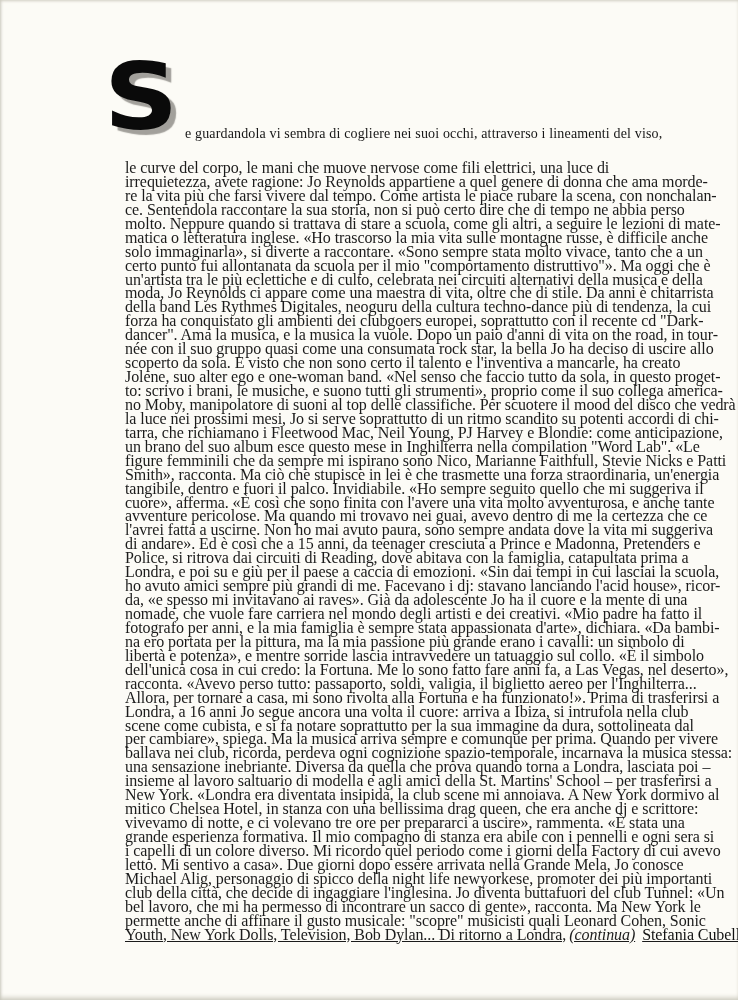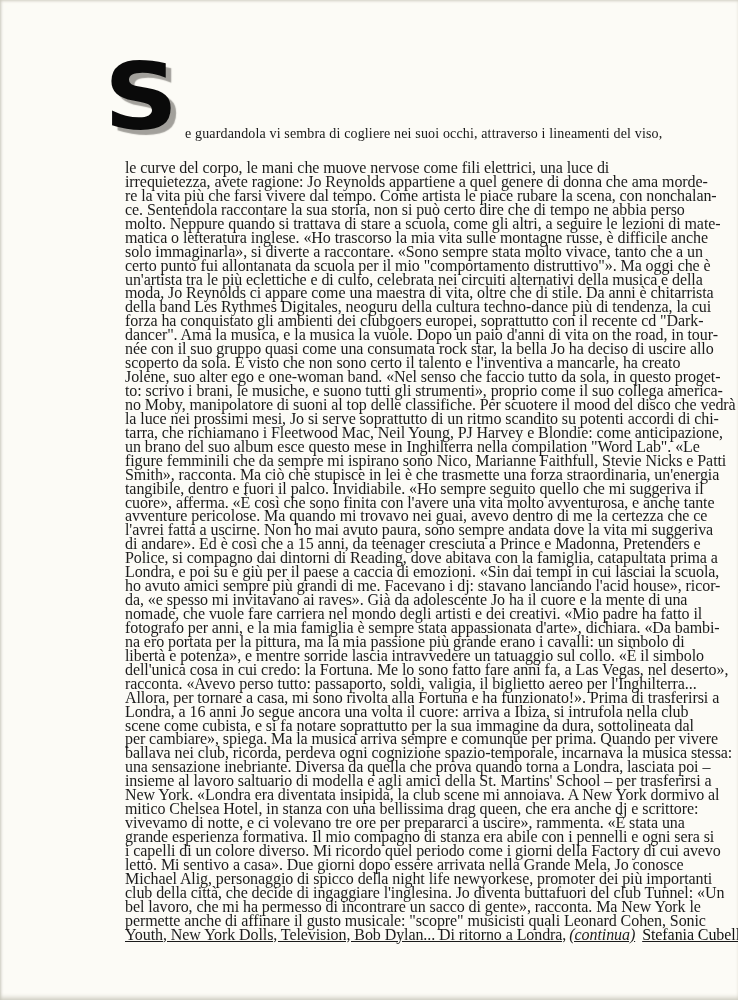--- a/index.html
+++ b/index.html
@@ -106,21 +106,21 @@
         <div class="line">la luce nei prossimi mesi, Jo si serve soprattutto di un ritmo scandito su potenti accordi di chi-</div>
         <div class="line">tarra, che richiamano i Fleetwood Mac, Neil Young, PJ Harvey e Blondie: come anticipazione,</div>
         <div class="line">un brano del suo album esce questo mese in Inghilterra nella compilation "Word Lab". «Le</div>
         <div class="line">figure femminili che da sempre mi ispirano sono Nico, Marianne Faithfull, Stevie Nicks e Patti</div>
         <div class="line">Smith», racconta. Ma ciò che stupisce in lei è che trasmette una forza straordinaria, un'energia</div>
         <div class="line">tangibile, dentro e fuori il palco. Invidiabile. «Ho sempre seguito quello che mi suggeriva il</div>
         <div class="line">cuore», afferma. «È così che sono finita con l'avere una vita molto avventurosa, e anche tante</div>
         <div class="line">avventure pericolose. Ma quando mi trovavo nei guai, avevo dentro di me la certezza che ce</div>
         <div class="line">l'avrei fatta a uscirne. Non ho mai avuto paura, sono sempre andata dove la vita mi suggeriva</div>
         <div class="line">di andare». Ed è così che a 15 anni, da teenager cresciuta a Prince e Madonna, Pretenders e</div>
-        <div class="line">Police, si compagno dai dintorni di Reading, dove abitava con la famiglia, catapultata prima a</div>
+        <div class="line">Police, si ritrova dai circuiti di Reading, dove abitava con la famiglia, catapultata prima a</div>
         <div class="line">Londra, e poi su e giù per il paese a caccia di emozioni. «Sin dai tempi in cui lasciai la scuola,</div>
         <div class="line">ho avuto amici sempre più grandi di me. Facevano i dj: stavano lanciando l'acid house», ricor-</div>
         <div class="line">da, «e spesso mi invitavano ai raves». Già da adolescente Jo ha il cuore e la mente di una</div>
         <div class="line">nomade, che vuole fare carriera nel mondo degli artisti e dei creativi. «Mio padre ha fatto il</div>
         <div class="line">fotografo per anni, e la mia famiglia è sempre stata appassionata d'arte», dichiara. «Da bambi-</div>
         <div class="line">na ero portata per la pittura, ma la mia passione più grande erano i cavalli: un simbolo di</div>
         <div class="line">libertà e potenza», e mentre sorride lascia intravvedere un tatuaggio sul collo. «È il simbolo</div>
         <div class="line">dell'unica cosa in cui credo: la Fortuna. Me lo sono fatto fare anni fa, a Las Vegas, nel deserto»,</div>
         <div class="line">racconta. «Avevo perso tutto: passaporto, soldi, valigia, il biglietto aereo per l'Inghilterra...</div>
         <div class="line">Allora, per tornare a casa, mi sono rivolta alla Fortuna e ha funzionato!». Prima di trasferirsi a</div>

